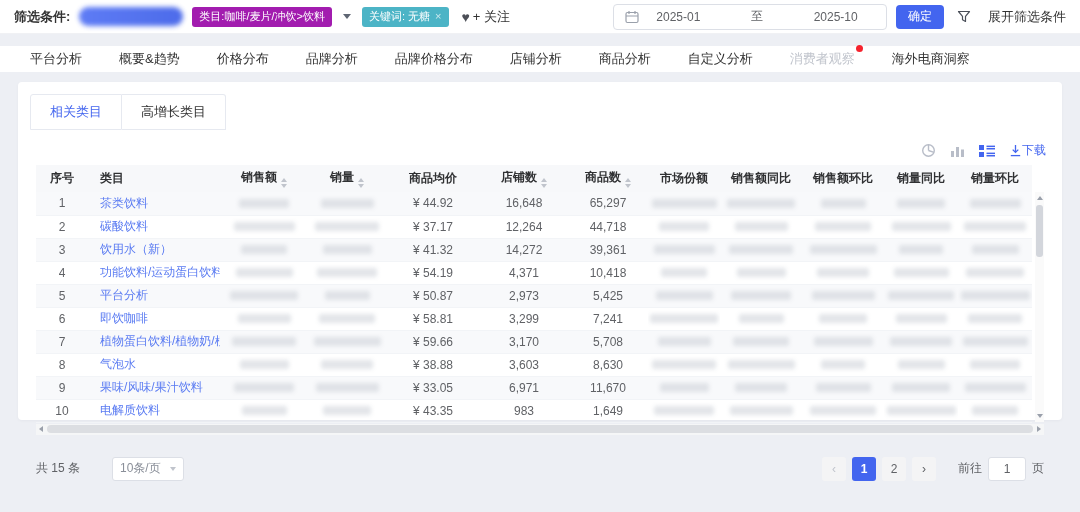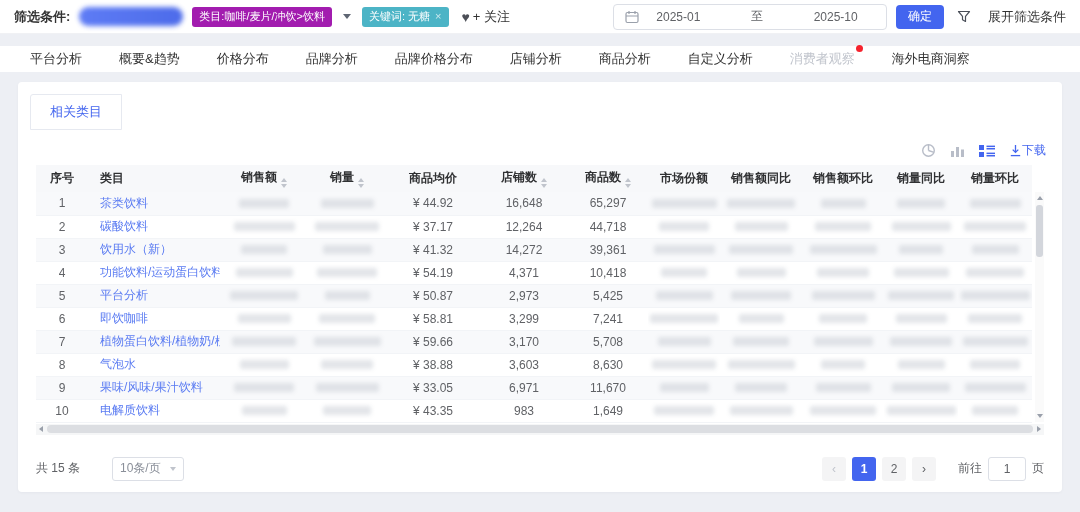--- a/index.html
+++ b/index.html
@@ -24,21 +24,21 @@
   .expand{display:inline-flex;align-items:center;gap:17px;color:#333;cursor:pointer;white-space:nowrap;margin-left:4px;}
 
   
   .nav-tabs{margin-top:12px;background:#fff;height:26px;display:flex;align-items:center;padding:0 30px;gap:37px;}
   .nav-tab{font-size:13px;color:#333;cursor:pointer;position:relative;white-space:nowrap;}
   .nav-tab.active{background:#4365ef;color:#fff;border-radius:4px;padding:6px 13px;}
   .nav-tab.disabled{color:#c0c4cc;}
   .nav-tab .dot{position:absolute;top:-5px;right:-8px;width:7px;height:7px;border-radius:50%;background:#f5222d;}
 
   
-  .card{margin:10px 18px 0;background:#fff;border-radius:4px;height:410px;box-shadow:0 1px 3px rgba(20,30,60,.04);position:relative;}
+  .card{margin:10px 18px 0;background:#fff;border-radius:4px;height:338px;box-shadow:0 1px 3px rgba(20,30,60,.04);position:relative;}
   .card-tabs{display:flex;padding:12px 12px 0;}
   .ctab{padding:8px 19px;border:1px solid #e6e9f0;font-size:13px;color:#333;background:#fff;cursor:pointer;white-space:nowrap;}
   .ctab + .ctab{border-left:none;border-radius:0 3px 0 0;}
   .ctab:first-child{border-radius:3px 0 0 0;}
   .ctab.active{color:#4365ef;}
 
   .toolbar{display:flex;justify-content:flex-end;align-items:center;gap:14px;margin:12px 16px 6px;}
   .tb-icon{display:inline-flex;align-items:center;cursor:pointer;}
   .download{display:inline-flex;align-items:center;color:#4365ef;font-size:12px;cursor:pointer;}
 
@@ -128,20 +128,21 @@
     <div class="nav-tab"><span>店铺分析</span></div>
     <div class="nav-tab"><span>商品分析</span></div>
     <div class="nav-tab"><span>自定义分析</span></div>
     <div class="nav-tab disabled"><span>消费者观察</span><i class="dot"></i></div>
     <div class="nav-tab"><span>海外电商洞察</span></div>
   </nav>
 
 <main class="card">
   <div class="card-tabs" id="card-tabs">
       <div class="ctab active"><span>相关类目</span></div>
+      <div class="ctab"><span>高增长类目</span></div>
     </div>
 
   <div class="toolbar">
     <span class="tb-icon">
       <svg width="15" height="15" viewBox="0 0 15 15">
           <circle cx="7.5" cy="7.5" r="5.8" fill="none" stroke="#b8bdc8" stroke-width="1.4"></circle>
           <path d="M7.5 7.5 V1.7 M7.5 7.5 L13 9.4" stroke="#b8bdc8" stroke-width="1.4" fill="none"></path>
         </svg>
     </span>
     <span class="tb-icon">

